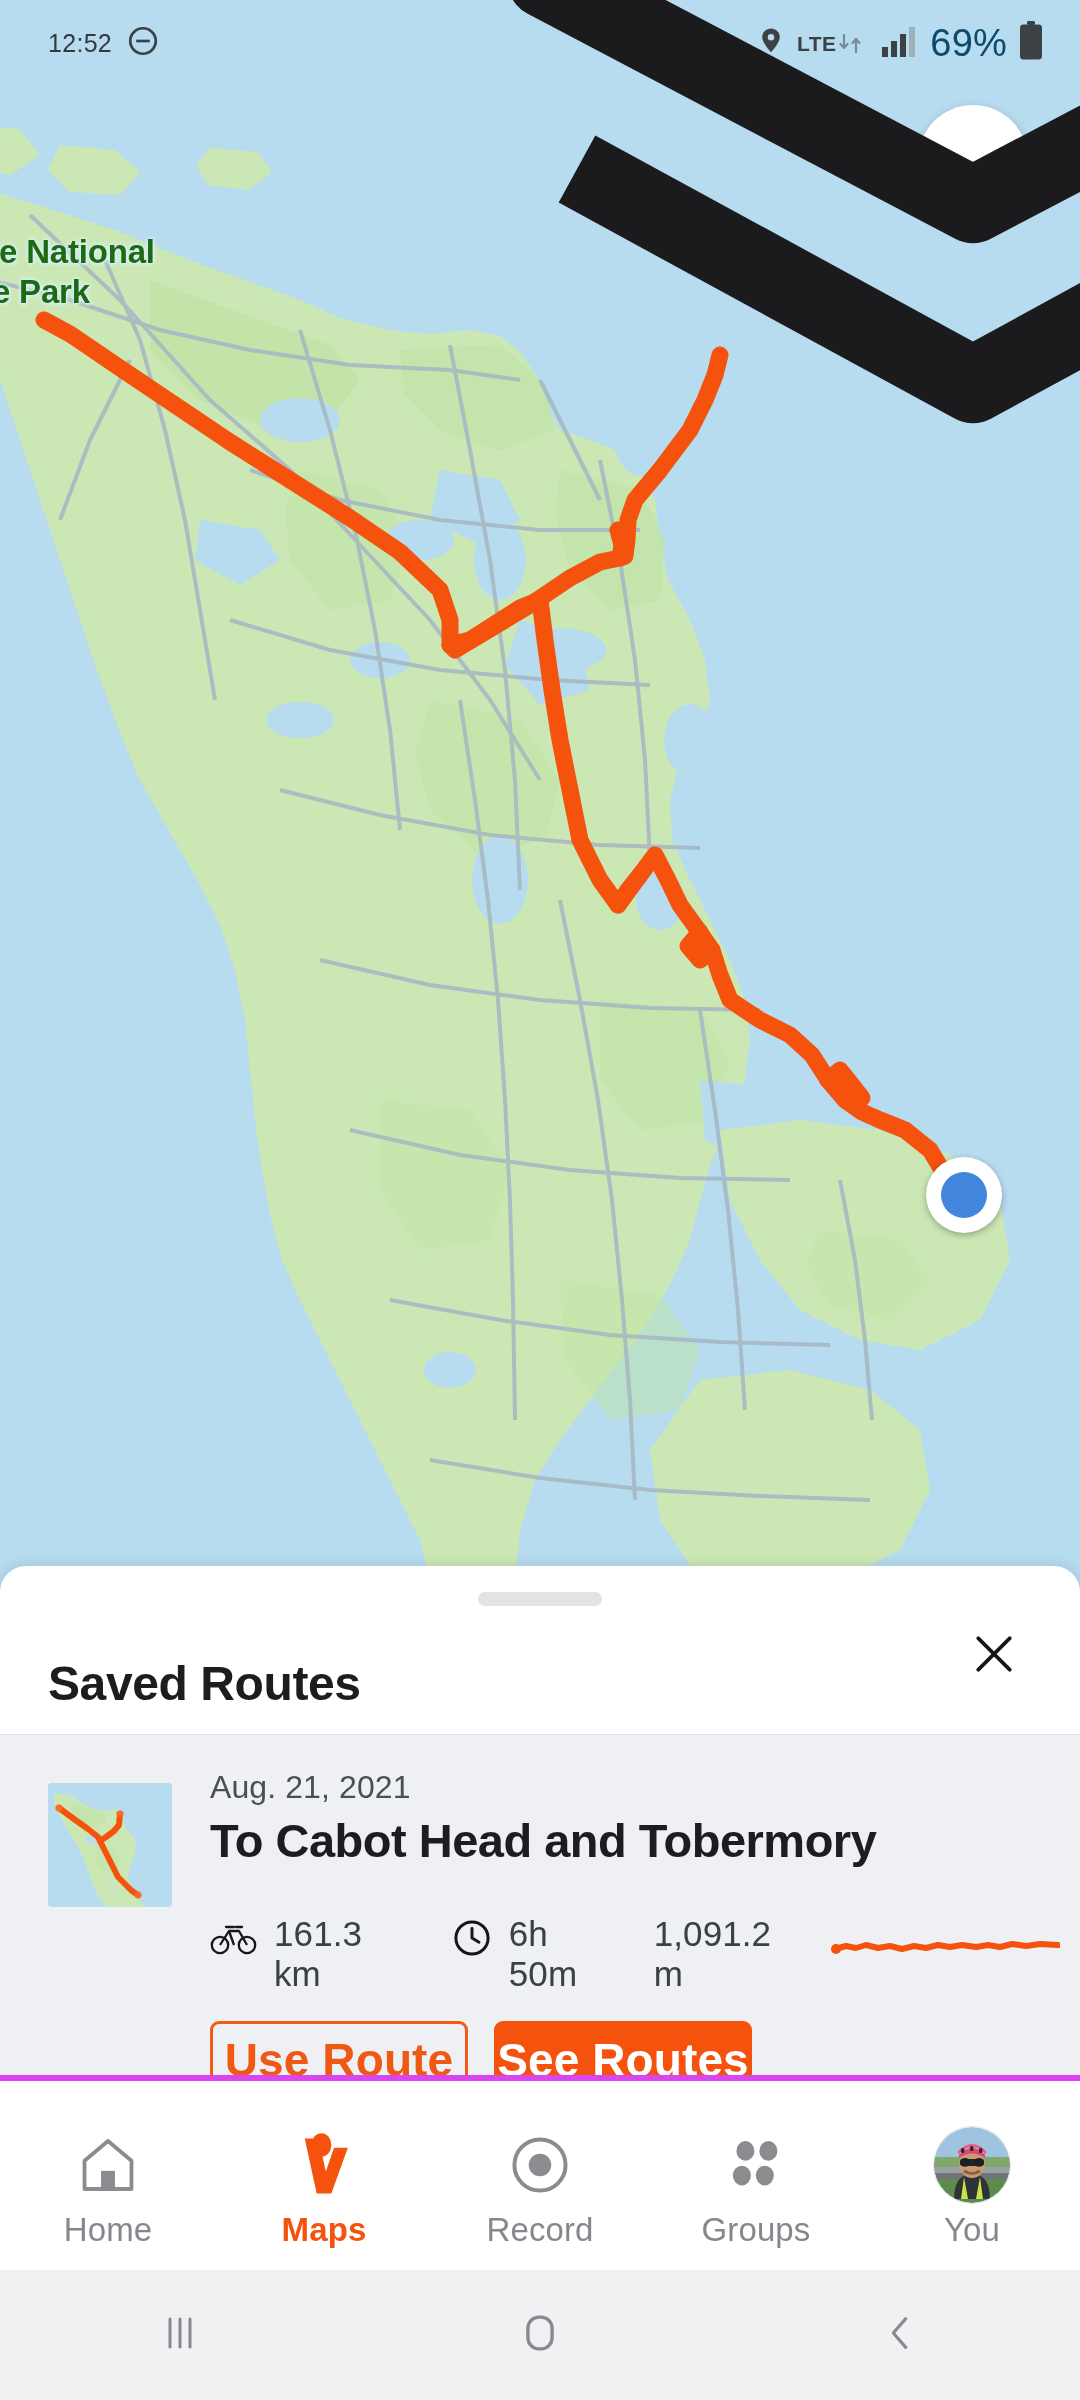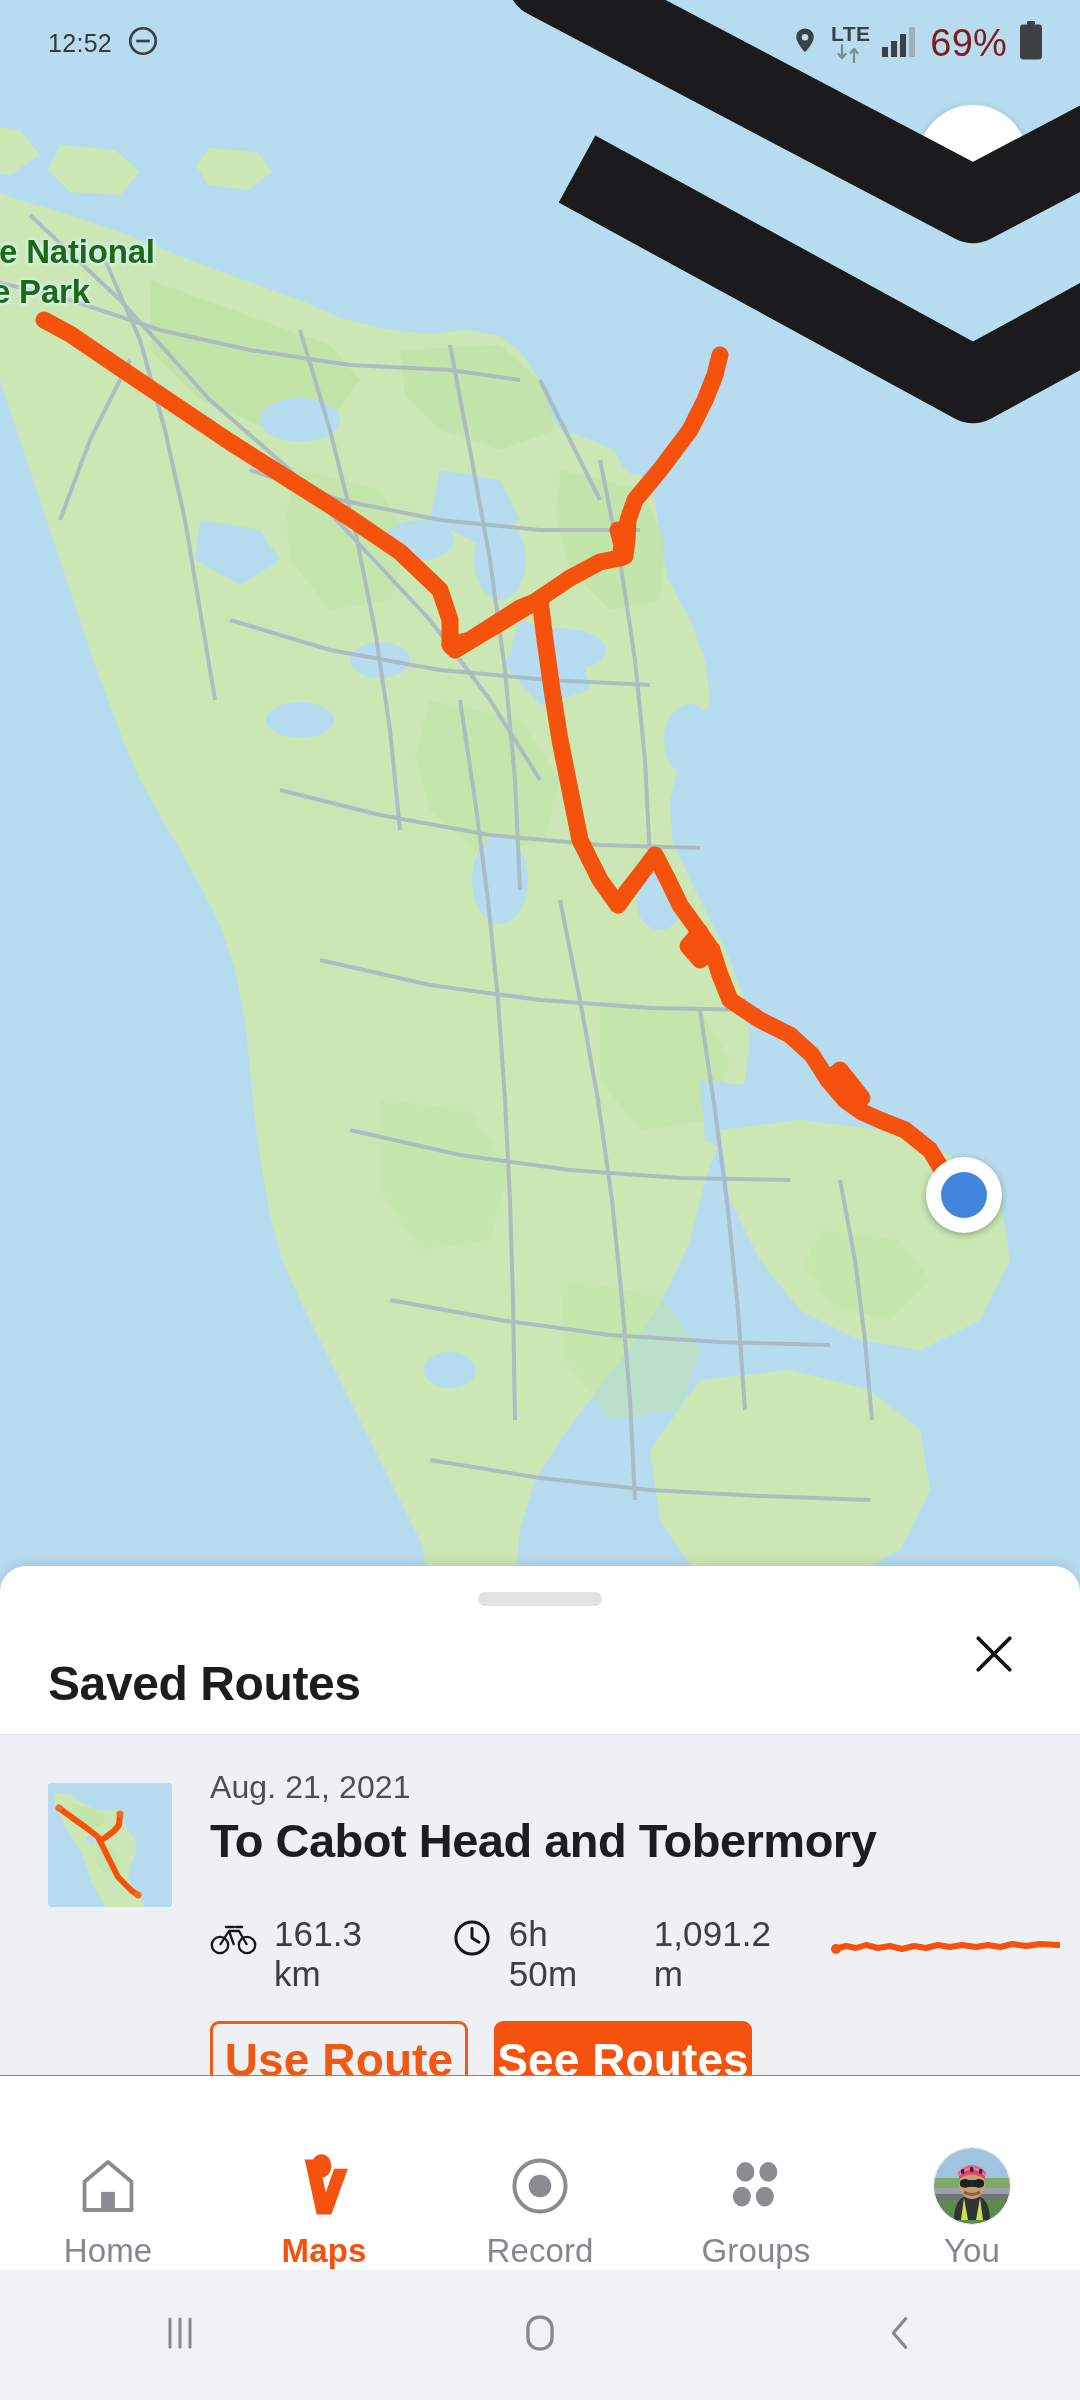--- a/index.html
+++ b/index.html
@@ -43,21 +43,21 @@
 
   
   #status-bar {
     position:absolute; left:0; top:0; width:1080px; height:86px;
     display:flex; align-items:center; justify-content:space-between;
     padding:0 36px 0 48px; color:#3b4145; z-index:30;
   }
   .sb-left { display:flex; align-items:center; gap:14px; }
   .sb-time { font-size:25px; letter-spacing:.3px; color:#33393d; }
   .sb-right { display:flex; align-items:center; gap:11px; }
-  .sb-batt-text { font-size:38px; color:#7f1d1d; letter-spacing:.2px; }
+  .sb-batt-text { font-size:38px; color:#0c4a6e; letter-spacing:.2px; }
 
   
   #sheet {
     position:absolute; left:0; bottom:309px; width:1080px; height:2091px;
     top:1566px; background:#ffffff;
     border-radius:26px 26px 0 0;
     box-shadow:0 -2px 12px rgba(0,0,0,.10);
     z-index:20; overflow:hidden;
   }
   #grab-handle {
@@ -105,22 +105,22 @@
   .btn {
     height:78px; border-radius:9px; display:flex; align-items:center; justify-content:center;
     font-size:46px; font-weight:700; letter-spacing:.1px;
   }
   .btn-outline { width:258px; border:3px solid #f05a12; color:#ef5913; background:transparent; }
   .btn-solid { width:258px; background:#f4520d; color:#fff; }
 
   
   #tab-bar {
     position:absolute; left:0; top:2075px; width:1080px; height:195px;
-    background:#fff; border-top:1px solid #d946ef;
-    display:flex; align-items:flex-end; z-index:25;
+    background:#fff; border-top:6px solid #d946ef;
+    display:flex; align-items:center; z-index:25;
   }
   .tab { flex:1 1 0; display:flex; flex-direction:column; align-items:center; padding-top:26px; }
   .tab-ico { height:74px; display:flex; align-items:center; justify-content:center; }
   .tab-label { margin-top:9px; font-size:33px; color:#85878c; letter-spacing:.1px; }
   .tab.active .tab-label { color:#f4520d; font-weight:700;margin-top:8px; }
   .avatar {
     width:76px; height:76px; border-radius:50%; overflow:hidden;
     box-shadow:0 0 0 1px #e6e6e9;
   }
 
@@ -274,21 +274,21 @@
         </svg>
       </span>
     </div>
     <div class="sb-right">
       <span>
         <svg width="30" height="34" viewBox="0 0 24 24" fill="#3b4145">
           <path d="M12 2c-3.9 0-7 3-7 6.8 0 5 7 12.2 7 12.2s7-7.2 7-12.2C19 5 15.9 2 12 2z"></path>
           <circle cx="12" cy="9" r="2.6" fill="#b9ddef"></circle>
         </svg>
       </span>
-      <span style="display:flex;flex-direction:column;align-items:center;line-height:1;">
+      <span style="display:flex;flex-direction:row;align-items:center;line-height:1;">
         <span style="font-size:21px;font-weight:700;color:#3b4145;letter-spacing:.4px;">LTE</span>
         <svg width="34" height="19" viewBox="0 0 34 19" fill="#7a8a93">
           <path d="M8 1 L8 14 M8 14 L4.5 10 M8 14 L11.5 10" stroke="#7a8a93" stroke-width="2.2" fill="none" stroke-linecap="round"></path>
           <path d="M20 18 L20 5 M20 5 L16.5 9 M20 5 L23.5 9" stroke="#7a8a93" stroke-width="2.2" fill="none" stroke-linecap="round"></path>
         </svg>
       </span>
       <span>
         <svg width="38" height="32" viewBox="0 0 38 32">
           <rect x="1" y="22" width="6" height="10" fill="#3b4145"></rect>
           <rect x="10" y="16" width="6" height="16" fill="#3b4145"></rect>

